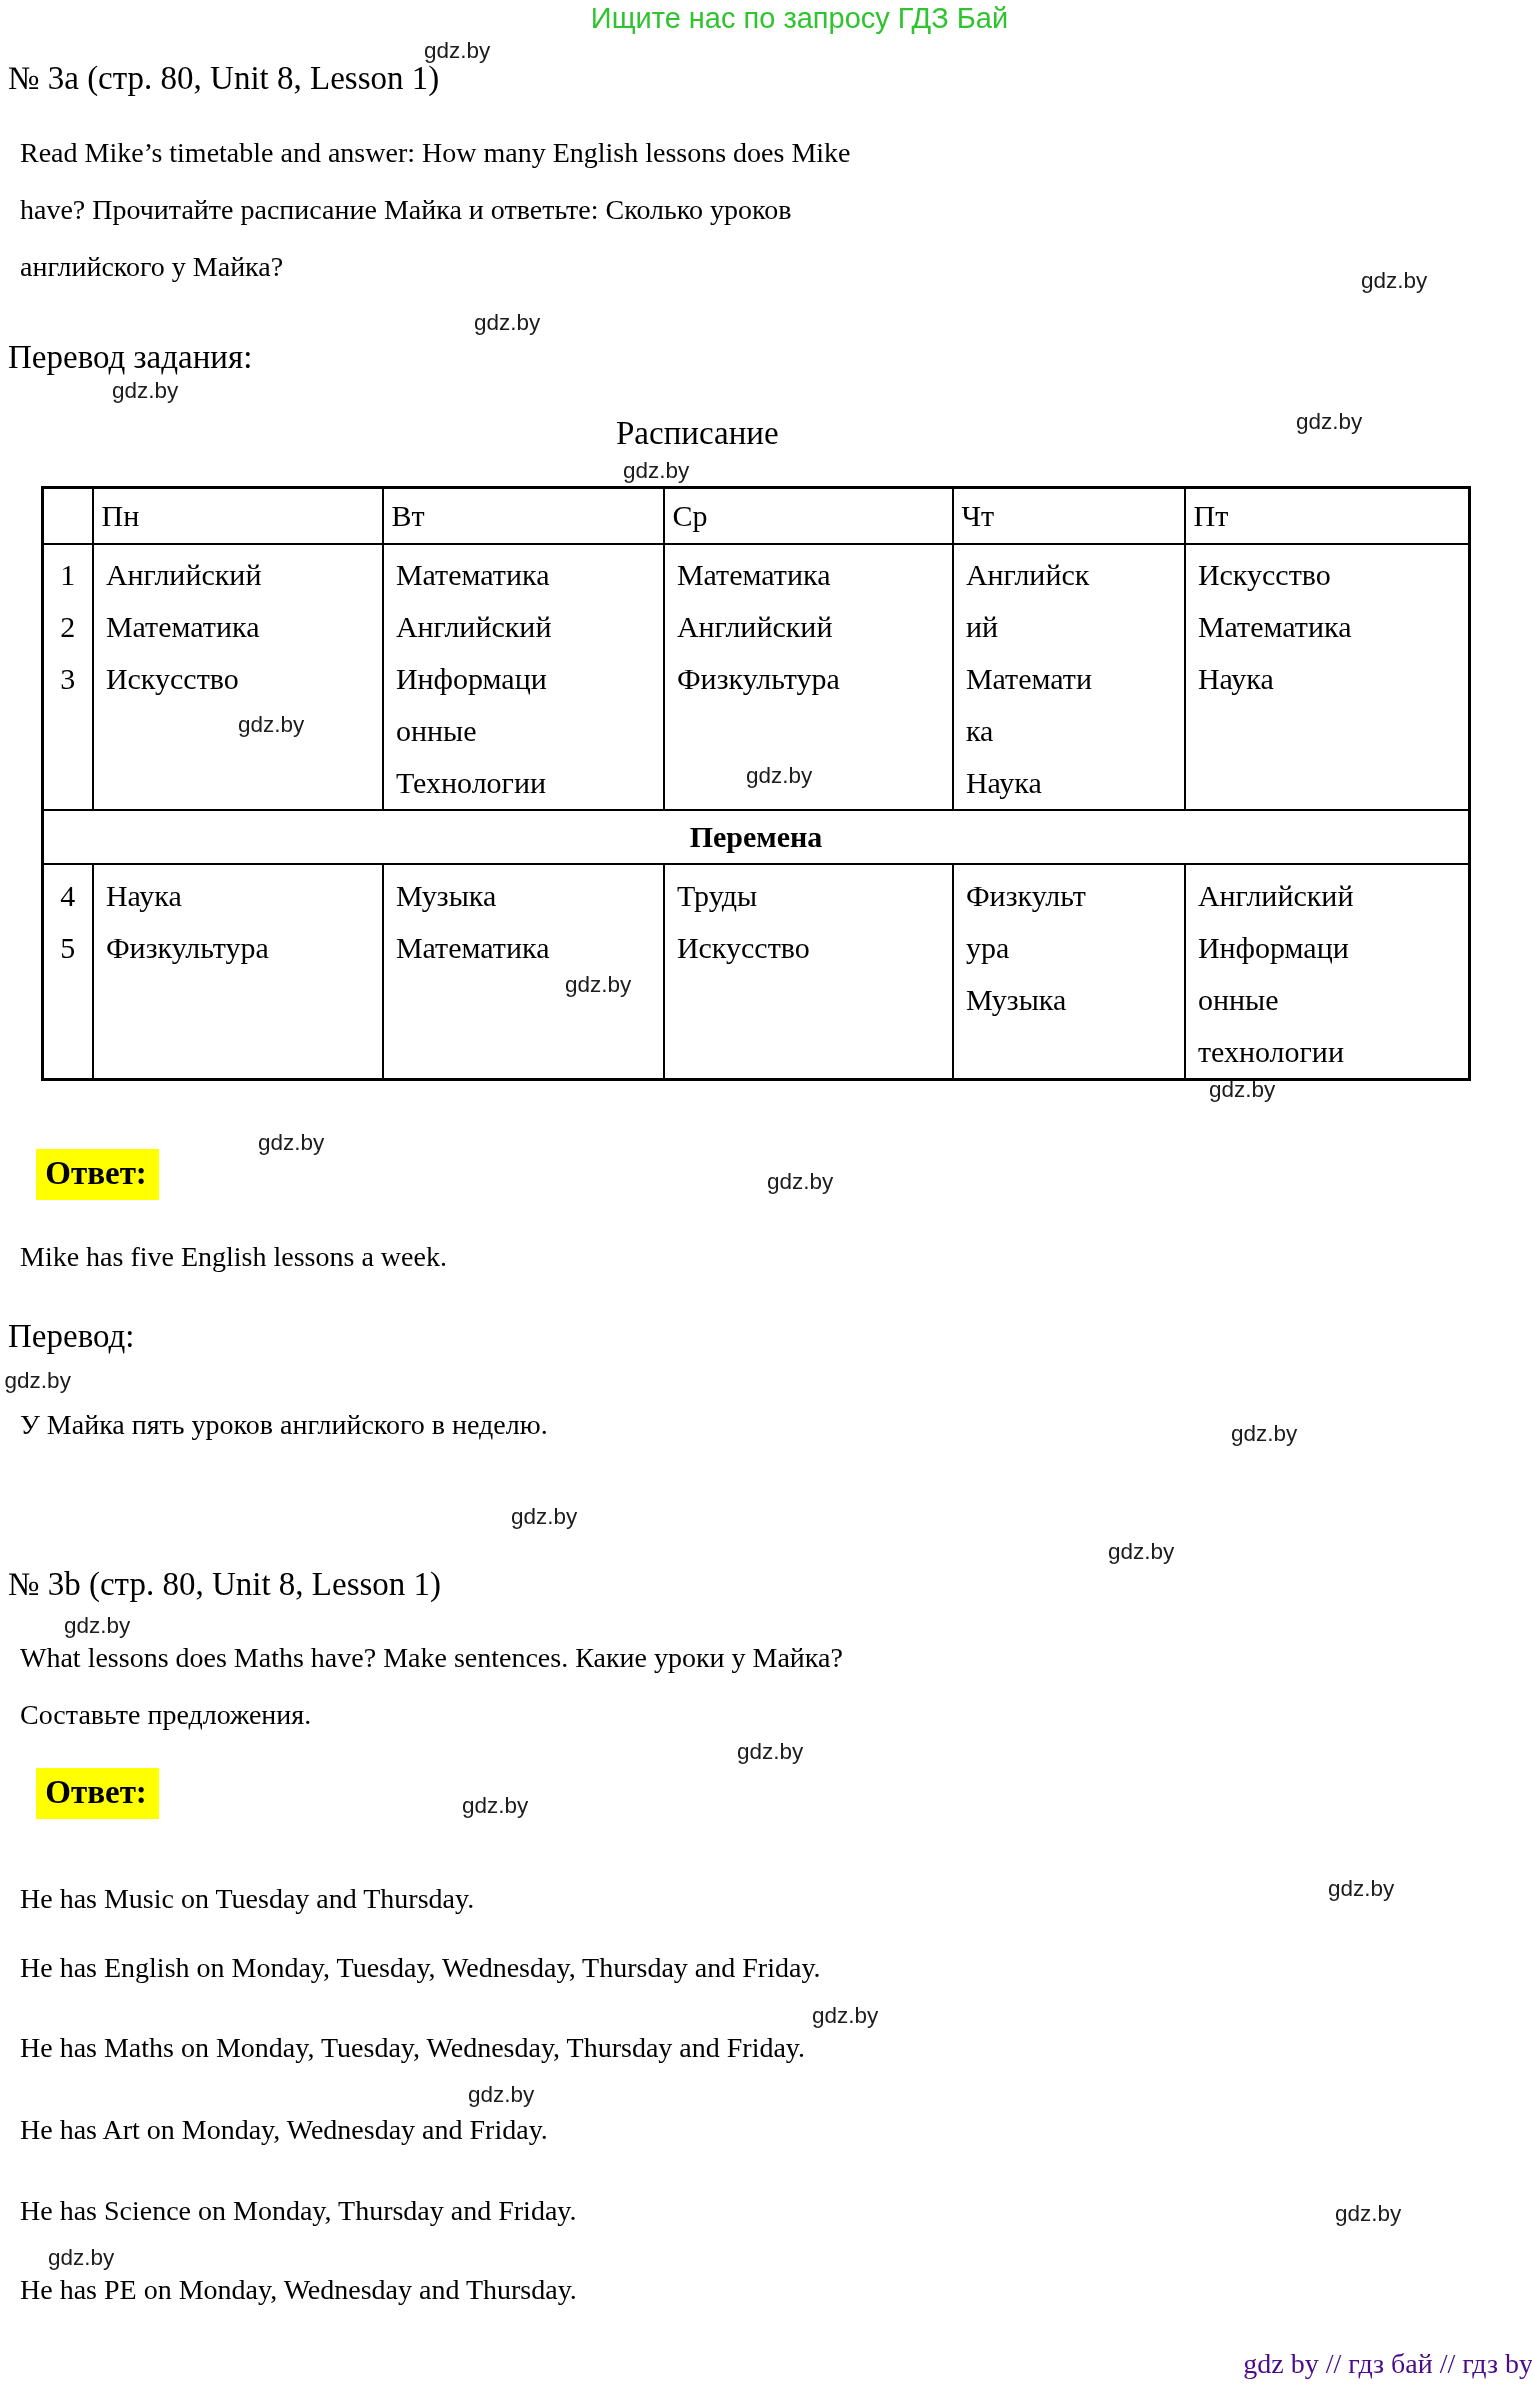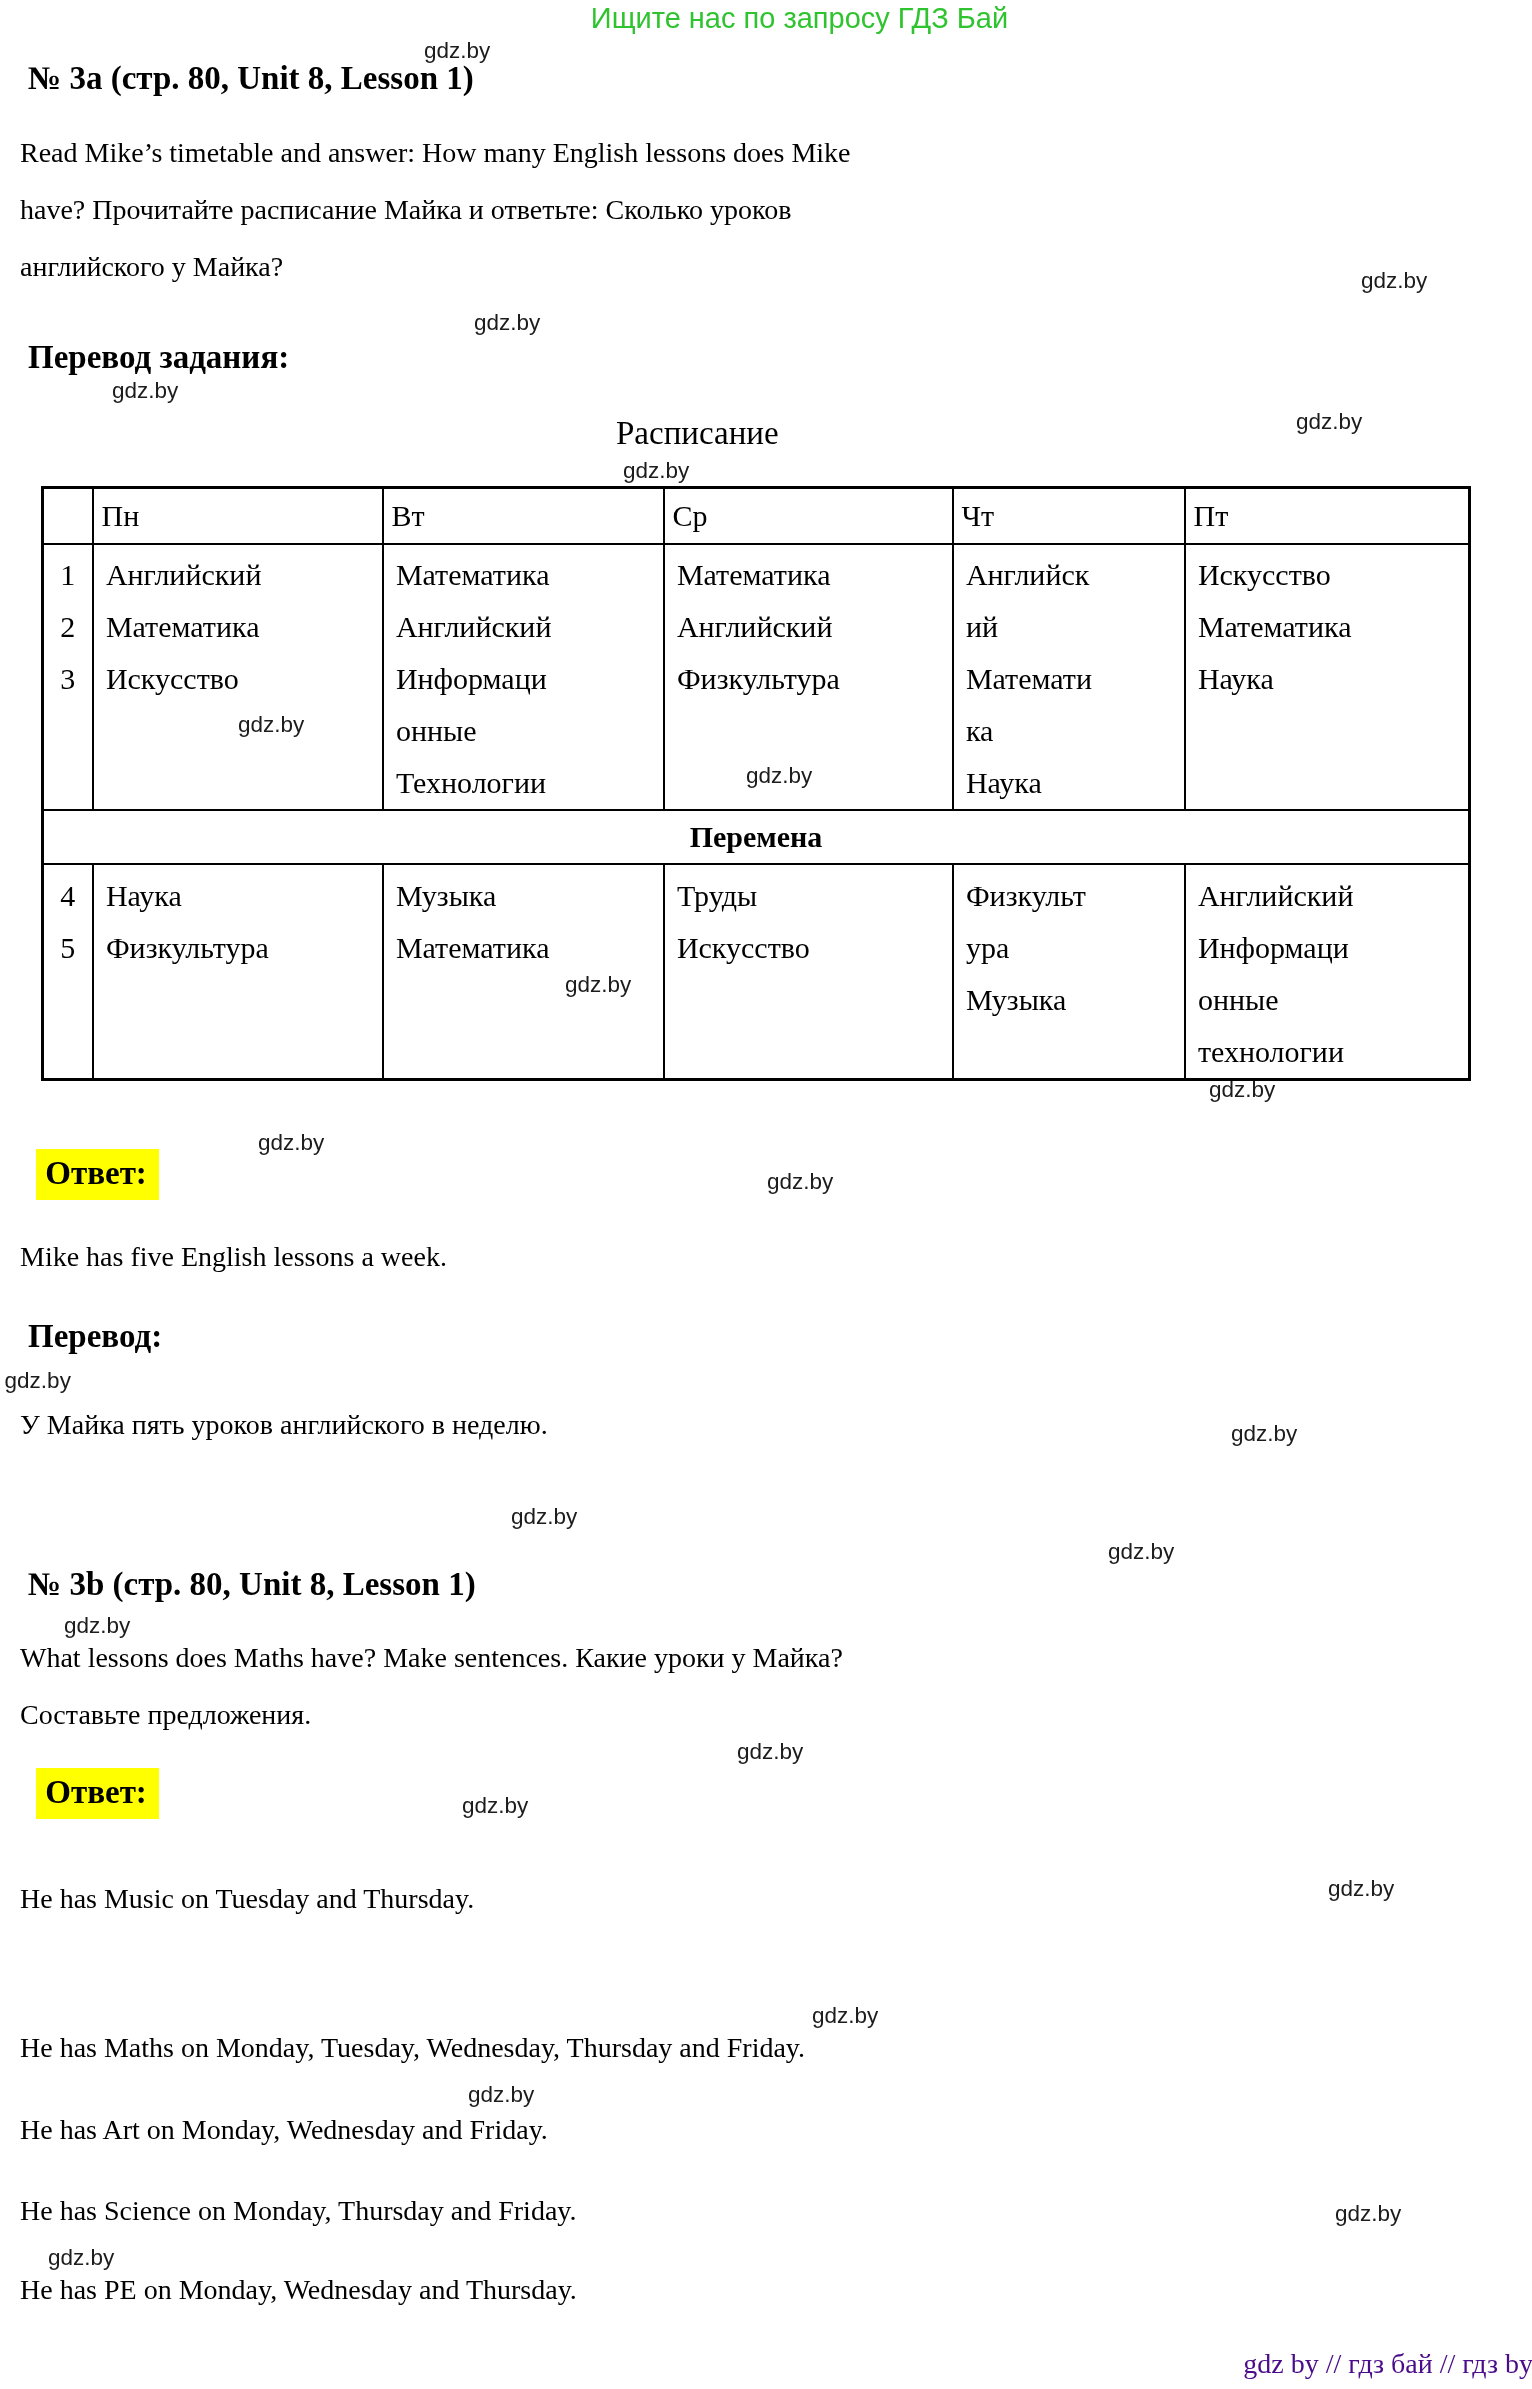--- a/index.html
+++ b/index.html
@@ -25,22 +25,22 @@
     margin-left:33px;
   }
   .wm{
     position:absolute;
     font-family:"Liberation Sans",sans-serif;
     font-size:22.5px;line-height:23px;
     color:#1c1c1c;
     white-space:nowrap;
   }
   .head{
-    position:absolute;left:28px;
-    font-size:33px;font-weight:bold;line-height:39px;
+    position:absolute;left:8px;
+    font-size:33px;font-weight:normal;line-height:39px;
     white-space:nowrap;
   }
   .text{
     position:absolute;left:20px;
     font-size:28px;line-height:57px;
     white-space:pre-line;
   }
   .title-center{
     position:absolute;
     font-size:33px;line-height:37px;
@@ -215,20 +215,21 @@
   <div class="text" style="top:1396px">У Майка пять уроков английского в неделю.</div>
 
   <div class="head" style="top:1565px">№ 3b (стр. 80, Unit 8, Lesson 1)</div>
 
   <div class="text" style="top:1629px;width:1208px">What lessons does Maths have? Make sentences. Какие уроки у Майка?
 Составьте предложения.</div>
 
   <div class="answer-box" style="top:1768px">Ответ:</div>
 
   <div class="text" style="top:1870px">He has Music on Tuesday and Thursday.</div>
+  <div class="text" style="top:1939px">He has English on Monday, Tuesday, Wednesday, Thursday and Friday.</div>
   <div class="text" style="top:2019px">He has Maths on Monday, Tuesday, Wednesday, Thursday and Friday.</div>
   <div class="text" style="top:2101px">He has Art on Monday, Wednesday and Friday.</div>
   <div class="text" style="top:2261px">He has PE on Monday, Wednesday and Thursday.</div>
   <div class="text" style="top:2182px">He has Science on Monday, Thursday and Friday.</div>
 
   <div class="footer">gdz by  //  гдз бай  //  гдз by</div>
 
 </div>
 
 

